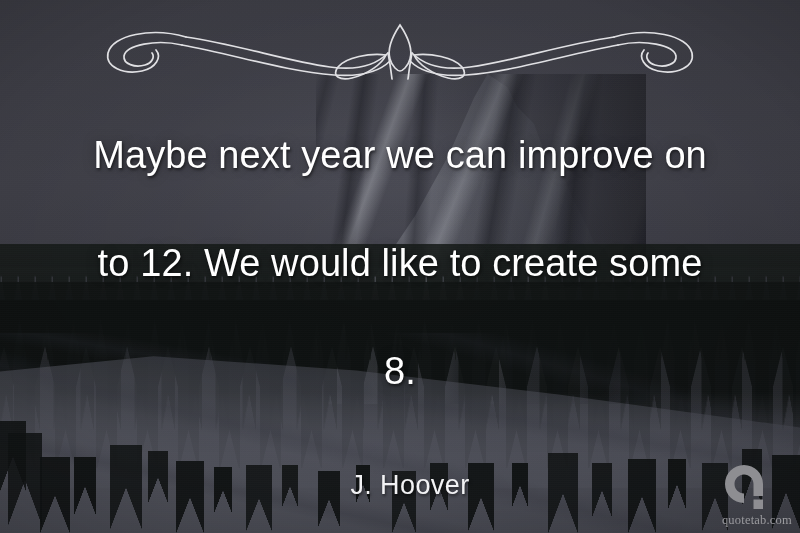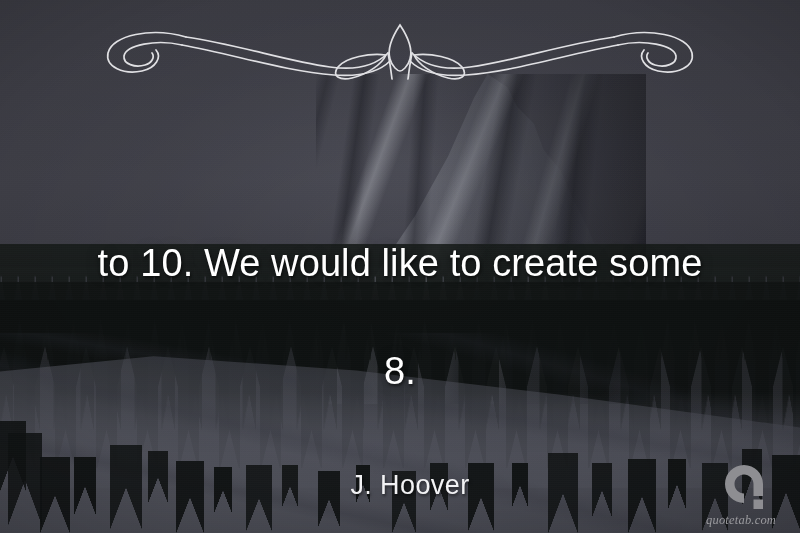--- a/index.html
+++ b/index.html
@@ -206,22 +206,21 @@
     text-shadow: 1px 2px 3px rgba(0,0,0,0.50);
     padding-left: 20px;
   }
 
   
   #watermark {
     position: absolute;
     right: 8px;
     bottom: 6px;
     width: 86px;
-    text-align: left;
-    font-style: italic;
+    text-align: right;
   }
   #watermark .wm-logo {
     width: 54px; height: 50px;
     margin: 0 auto 1px;
     display: block;
   }
   #watermark .wm-text {
     display: block;
     font-family: "Liberation Serif", serif;
     font-size: 12.5px;
@@ -324,21 +323,21 @@
 
         <path d="M310 16
                  C 302 28, 297 40, 300 50
                  C 302 58, 308 62, 310 62
                  C 312 62, 318 58, 320 50
                  C 323 40, 318 28, 310 16 Z"></path>
       </g>
     </svg>
   </div>
 
-  <div id="quote-text"><br><br><span>to 10. We would like to create some</span><br><br><span>8.</span></div>
+  <div id="quote-text"><span>Maybe next year we can improve on</span><br><br><span>to 12. We would like to create some</span><br><br><span>8.</span></div>
 
   <div id="quote-author">J. Hoover</div>
 
   <div id="watermark">
     <svg class="wm-logo" viewBox="0 0 54 50">
 
       <path d="M22 3
                C 11.5 3, 3 11.5, 3 22
                C 3 32.5, 11.5 41, 22 41
                L 22 31.5

